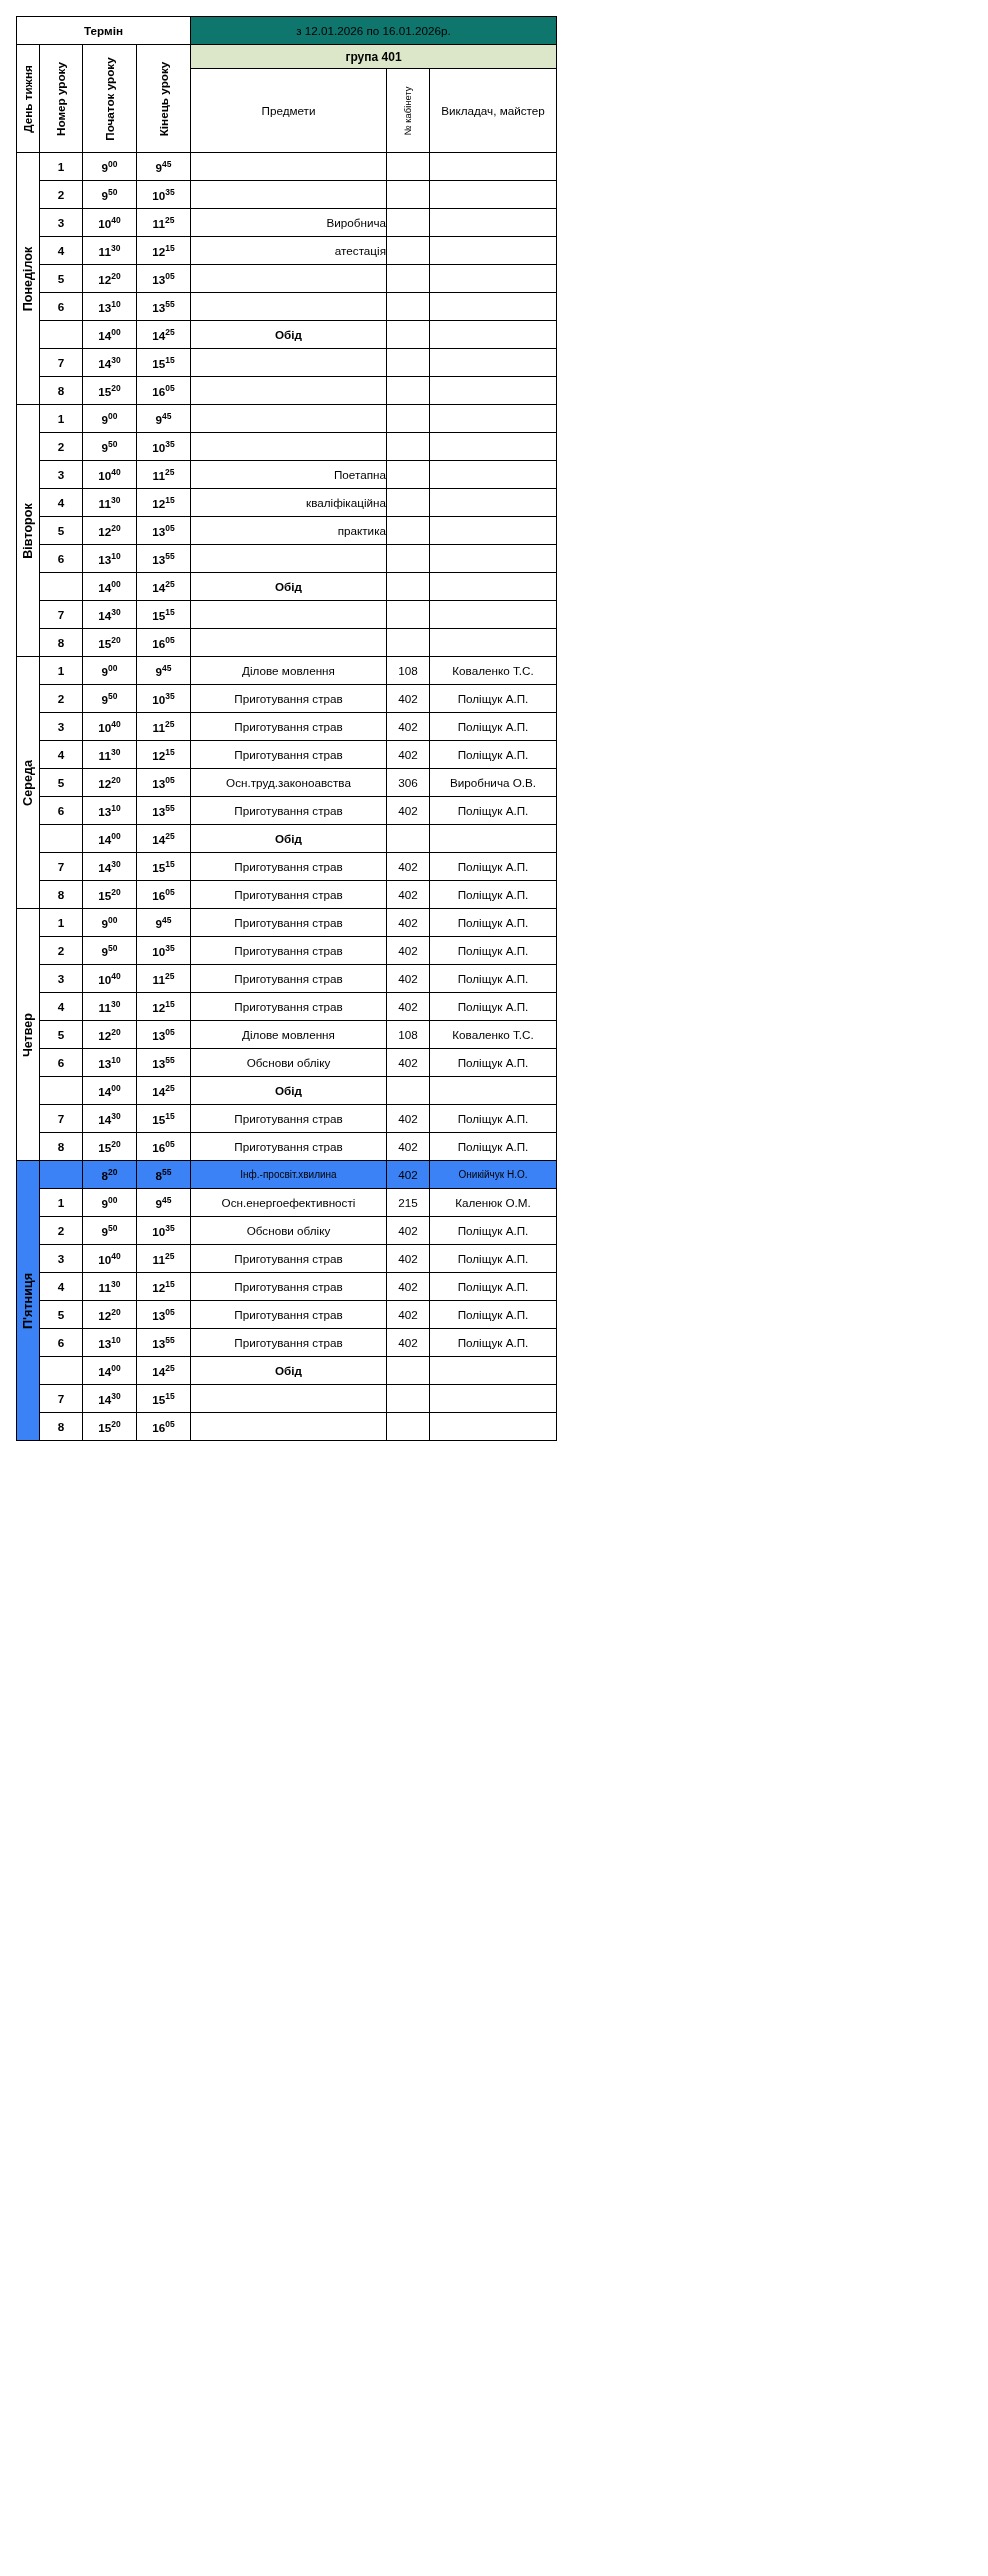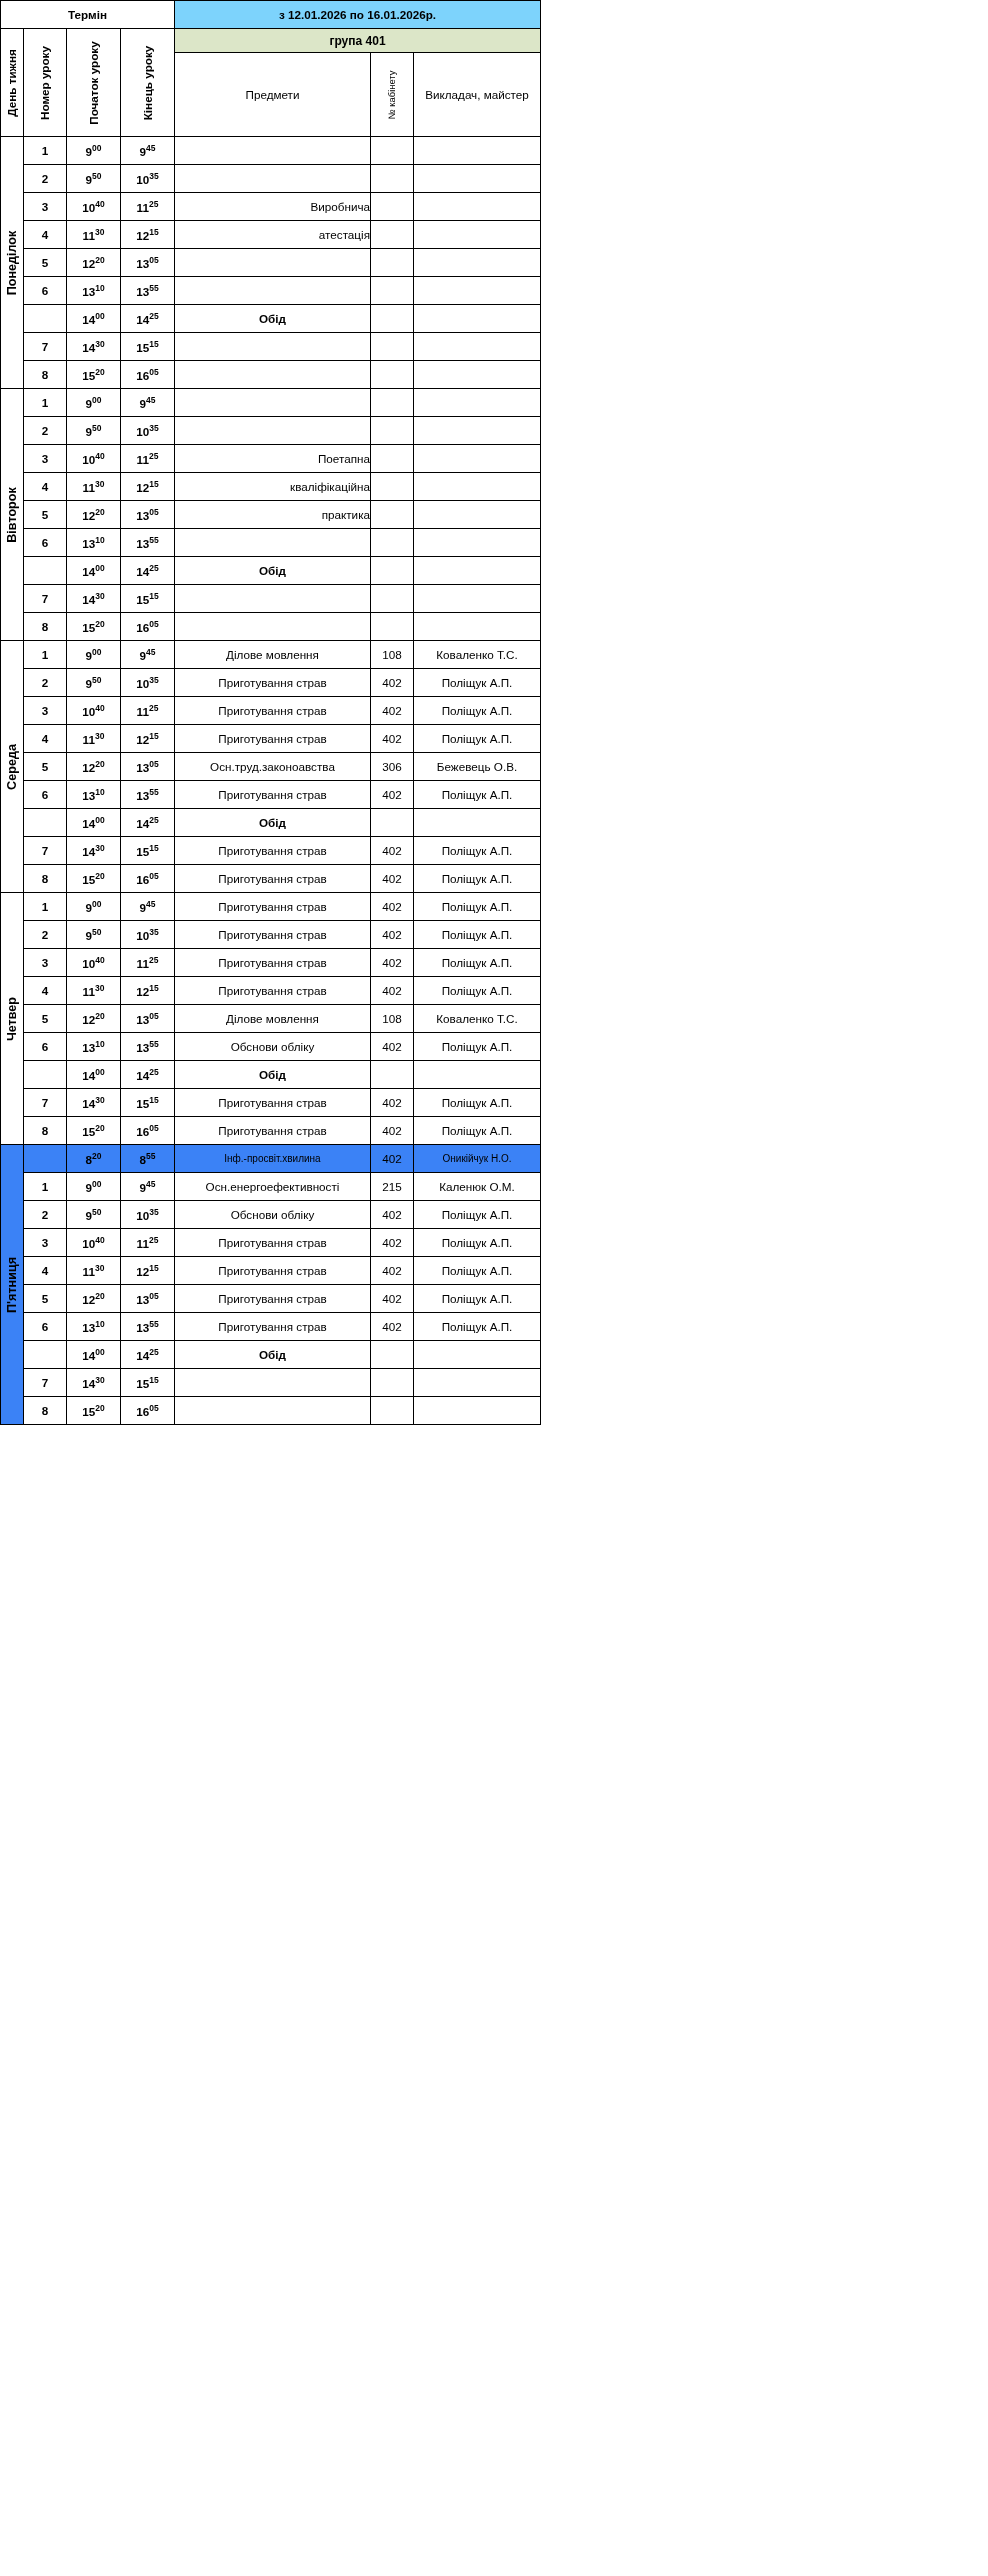--- a/index.html
+++ b/index.html
@@ -3,21 +3,21 @@
 <meta charset="utf-8">
 <style>
   html,body{margin:0;padding:0;background:#ffffff;}
   body{
     font-family:"Liberation Sans","DejaVu Sans",sans-serif;
     width:988px;
     -webkit-font-smoothing:antialiased;
   }
   #sheet{
     width:540px;
-    margin:0;
+    margin:16px;
     padding:0;
   }
   table.sched{
     border-collapse:collapse;
     table-layout:fixed;
     width:540px;
     background:#fff;
   }
   table.sched td{
     border:0.9px solid #000;
@@ -39,22 +39,22 @@
 
   
   .term-label{
     font-weight:bold;
     font-size:13.5px;
     text-align:center;
     height:27px;
     border:0.9px solid #000;
   }
   .term-value{
-    background:#7dd3fc;
-    font-weight:bold;
+    background:#0f766e;
+    font-weight:normal;
     font-size:12px;
     text-align:center;
     height:27px;
   }
 
   
   .vhead{
     height:106px;
     position:relative;
   }
@@ -332,21 +332,21 @@
           <td class="subj">Приготування страв</td>
           <td class="room">402</td>
           <td class="teach">Поліщук А.П.</td>
         </tr>
         <tr class="lesson ">
           <td class="num">5</td>
           <td class="time">12<sup>20</sup></td>
           <td class="time">13<sup>05</sup></td>
           <td class="subj">Осн.труд.законоавства</td>
           <td class="room">306</td>
-          <td class="teach">Бежевець О.В.</td>
+          <td class="teach">Виробнича О.В.</td>
         </tr>
         <tr class="lesson ">
           <td class="num">6</td>
           <td class="time">13<sup>10</sup></td>
           <td class="time">13<sup>55</sup></td>
           <td class="subj">Приготування страв</td>
           <td class="room">402</td>
           <td class="teach">Поліщук А.П.</td>
         </tr>
         <tr class="lunch ">

